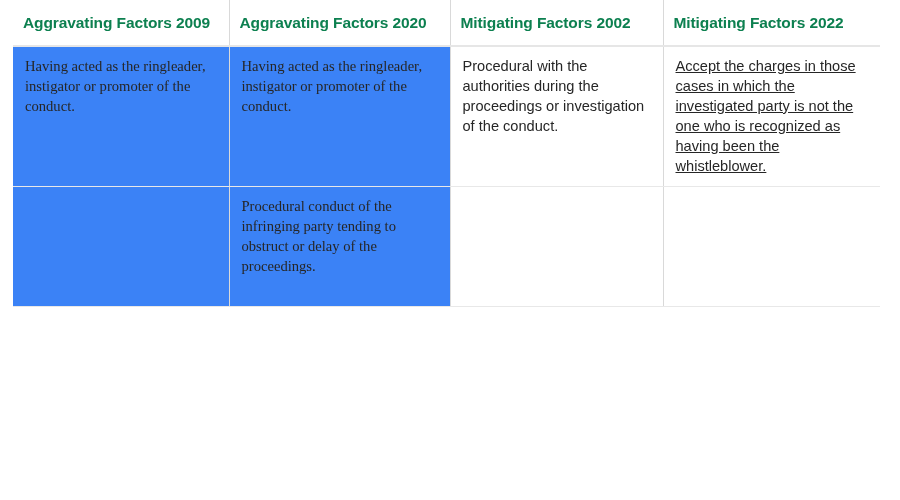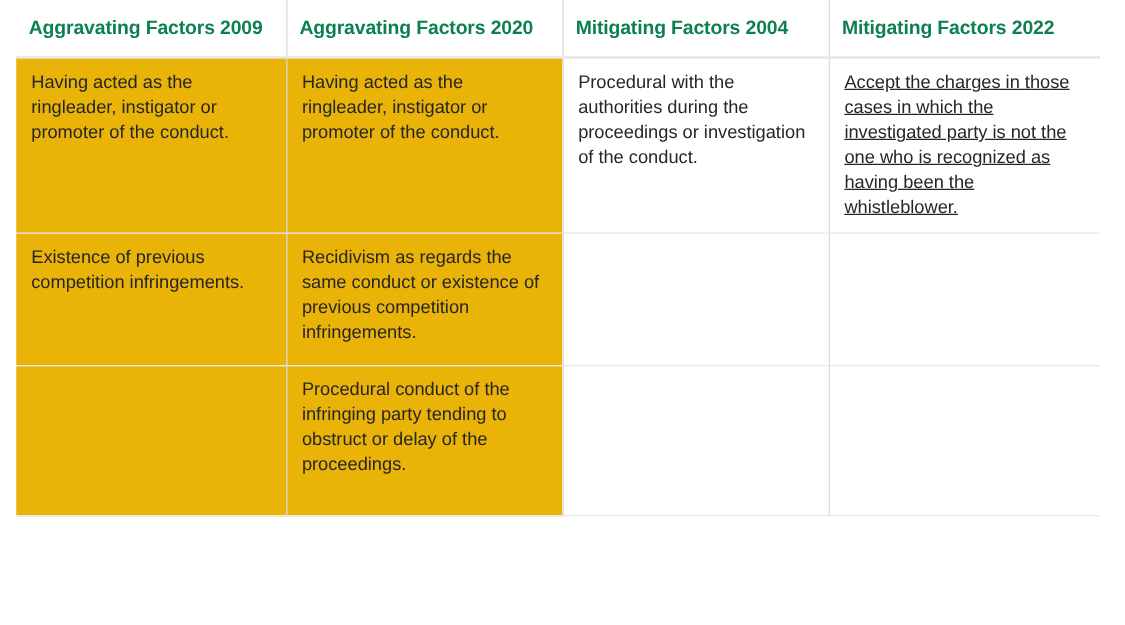--- a/index.html
+++ b/index.html
@@ -49,21 +49,21 @@
   tbody td {
     font-size: 14.6px;
     line-height: 20px;
     color: #262626;
     vertical-align: top;
     padding: 9px 12px 10px 12px;
     border-bottom: 1px solid #e8e8e8;
     border-right: 1px solid #d9d9d9;
     background: #ffffff;
   }
-  tbody td.shaded { background: #eab308; }
+  tbody td.shaded { background: #3b82f6; font-family: Liberation Serif, serif; }
   tbody td.last { border-right: none; text-decoration: underline; }
   tbody tr.r1 td { height: 120px; }
   tbody tr.r2 td { height: 80px; }
   tbody tr.r3 td { height: 86px; }
   tbody tr.r4 td { height: 100px; }
   .cell-text { display: block; }
 </style>
 </head>
 <body>
 
@@ -72,51 +72,37 @@
     <colgroup>
       <col class="c1">
         <col class="c2">
         <col class="c3">
         <col class="c4">
     </colgroup>
     <thead>
       <tr>
         <th>Aggravating Factors 2009</th>
         <th>Aggravating Factors 2020</th>
-        <th>Mitigating Factors 2004</th>
+        <th>Mitigating Factors 2002</th>
         <th class="last">Mitigating Factors 2022</th>
       </tr>
     </thead>
     <tbody>
       <tr class="r1">
         <td class="shaded">
             <span class="cell-text">Having acted as the ringleader, instigator or promoter of the conduct.</span>
           </td>
         <td class="shaded">
             <span class="cell-text">Having acted as the ringleader, instigator or promoter of the conduct.</span>
           </td>
         <td>
             <span class="cell-text">Procedural with the authorities during the proceedings or investigation of the conduct.</span>
           </td>
         <td class="last">
             <span class="cell-text">Accept the charges in those cases in which the investigated party is not the one who is recognized as having been the whistleblower.</span>
-          </td>
-      </tr>
-      <tr class="r3">
-        <td class="shaded">
-            <span class="cell-text">Existence of previous competition infringements.</span>
-          </td>
-        <td class="shaded">
-            <span class="cell-text">Recidivism as regards the same conduct or existence of previous competition infringements.</span>
-          </td>
-        <td>
-            <span class="cell-text"></span>
-          </td>
-        <td class="last">
-            <span class="cell-text"></span>
           </td>
       </tr>
       <tr class="r4">
         <td class="shaded">
             <span class="cell-text"></span>
           </td>
         <td class="shaded">
             <span class="cell-text">Procedural conduct of the infringing party tending to obstruct or delay of the proceedings.</span>
           </td>
         <td>

